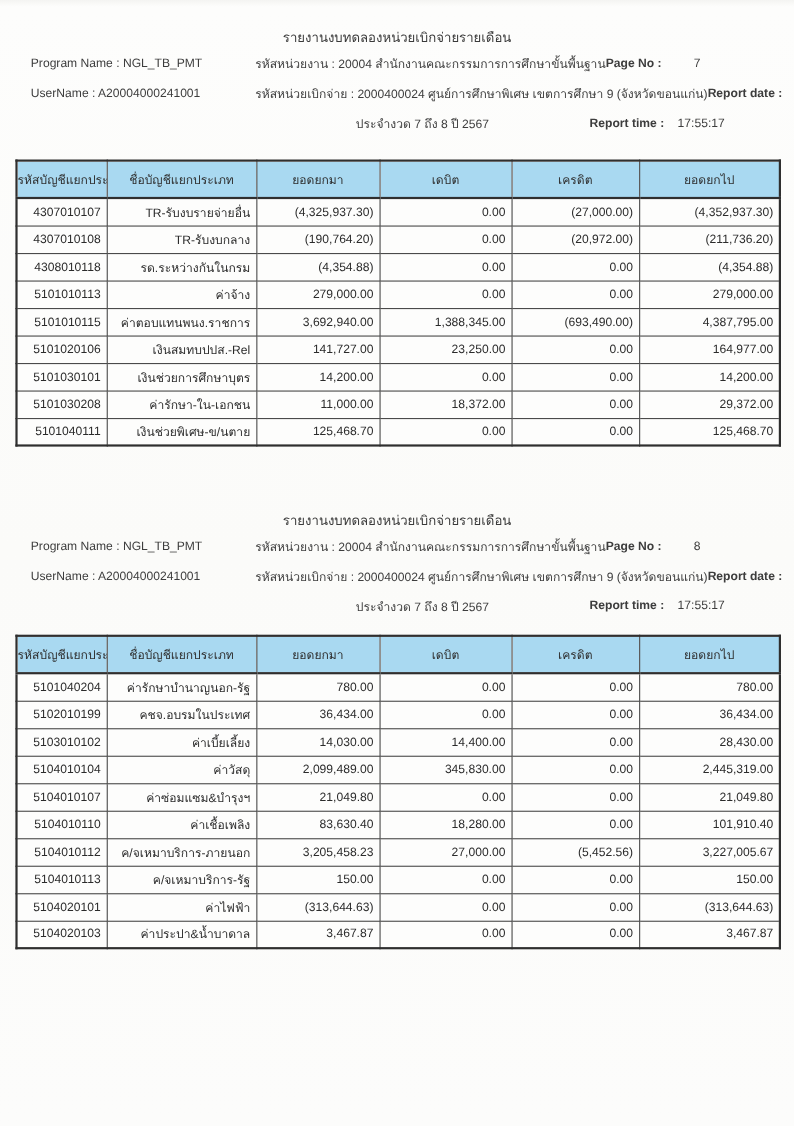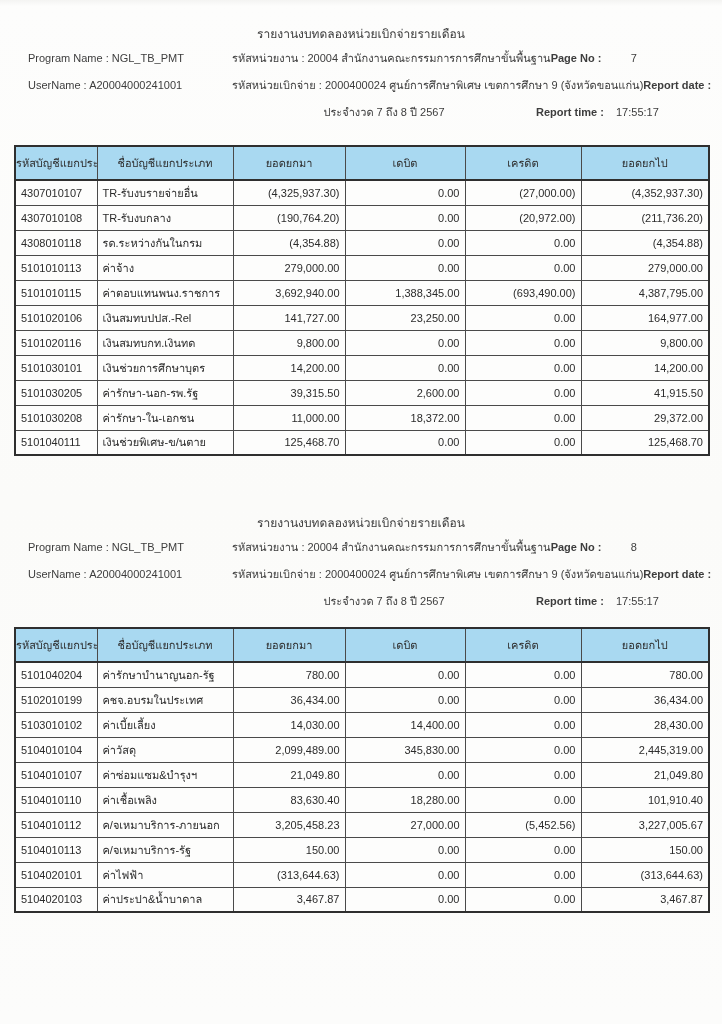--- a/index.html
+++ b/index.html
@@ -52,21 +52,21 @@
     white-space: nowrap;
   }
   thead th {
     height: 34px;
     background: #a9d9f1;
     color: #2e2e2e;
     text-align: center;
     border-bottom: 2px solid #2f2f2f;
   }
   tbody td { height: 25px; padding: 0 5px; background: #fdfdfc; }
-  td.txt { text-align: left; }
+  td.txt { text-align: right; }
   td.num { text-align: right; }
 
   .gap-between-pages { height: 57px; }
   .gap-to-table-1 { height: 20px; }
   .gap-to-table-2 { height: 13px; }
 </style>
 </head>
 <body>
 
 <div class="sheet">
@@ -163,42 +163,26 @@
             </tr>
             <tr>
               <td class="txt">5101020106</td>
               <td class="txt">เงินสมทบปปส.-Rel</td>
               <td class="num">141,727.00</td>
               <td class="num">23,250.00</td>
               <td class="num">0.00</td>
               <td class="num">164,977.00</td>
             </tr>
             <tr>
-              <td class="txt">5101020116</td>
-              <td class="txt">เงินสมทบกท.เงินทด</td>
-              <td class="num">9,800.00</td>
-              <td class="num">0.00</td>
-              <td class="num">0.00</td>
-              <td class="num">9,800.00</td>
-            </tr>
-            <tr>
               <td class="txt">5101030101</td>
               <td class="txt">เงินช่วยการศึกษาบุตร</td>
               <td class="num">14,200.00</td>
               <td class="num">0.00</td>
               <td class="num">0.00</td>
               <td class="num">14,200.00</td>
-            </tr>
-            <tr>
-              <td class="txt">5101030205</td>
-              <td class="txt">ค่ารักษา-นอก-รพ.รัฐ</td>
-              <td class="num">39,315.50</td>
-              <td class="num">2,600.00</td>
-              <td class="num">0.00</td>
-              <td class="num">41,915.50</td>
             </tr>
             <tr>
               <td class="txt">5101030208</td>
               <td class="txt">ค่ารักษา-ใน-เอกชน</td>
               <td class="num">11,000.00</td>
               <td class="num">18,372.00</td>
               <td class="num">0.00</td>
               <td class="num">29,372.00</td>
             </tr>
             <tr>

